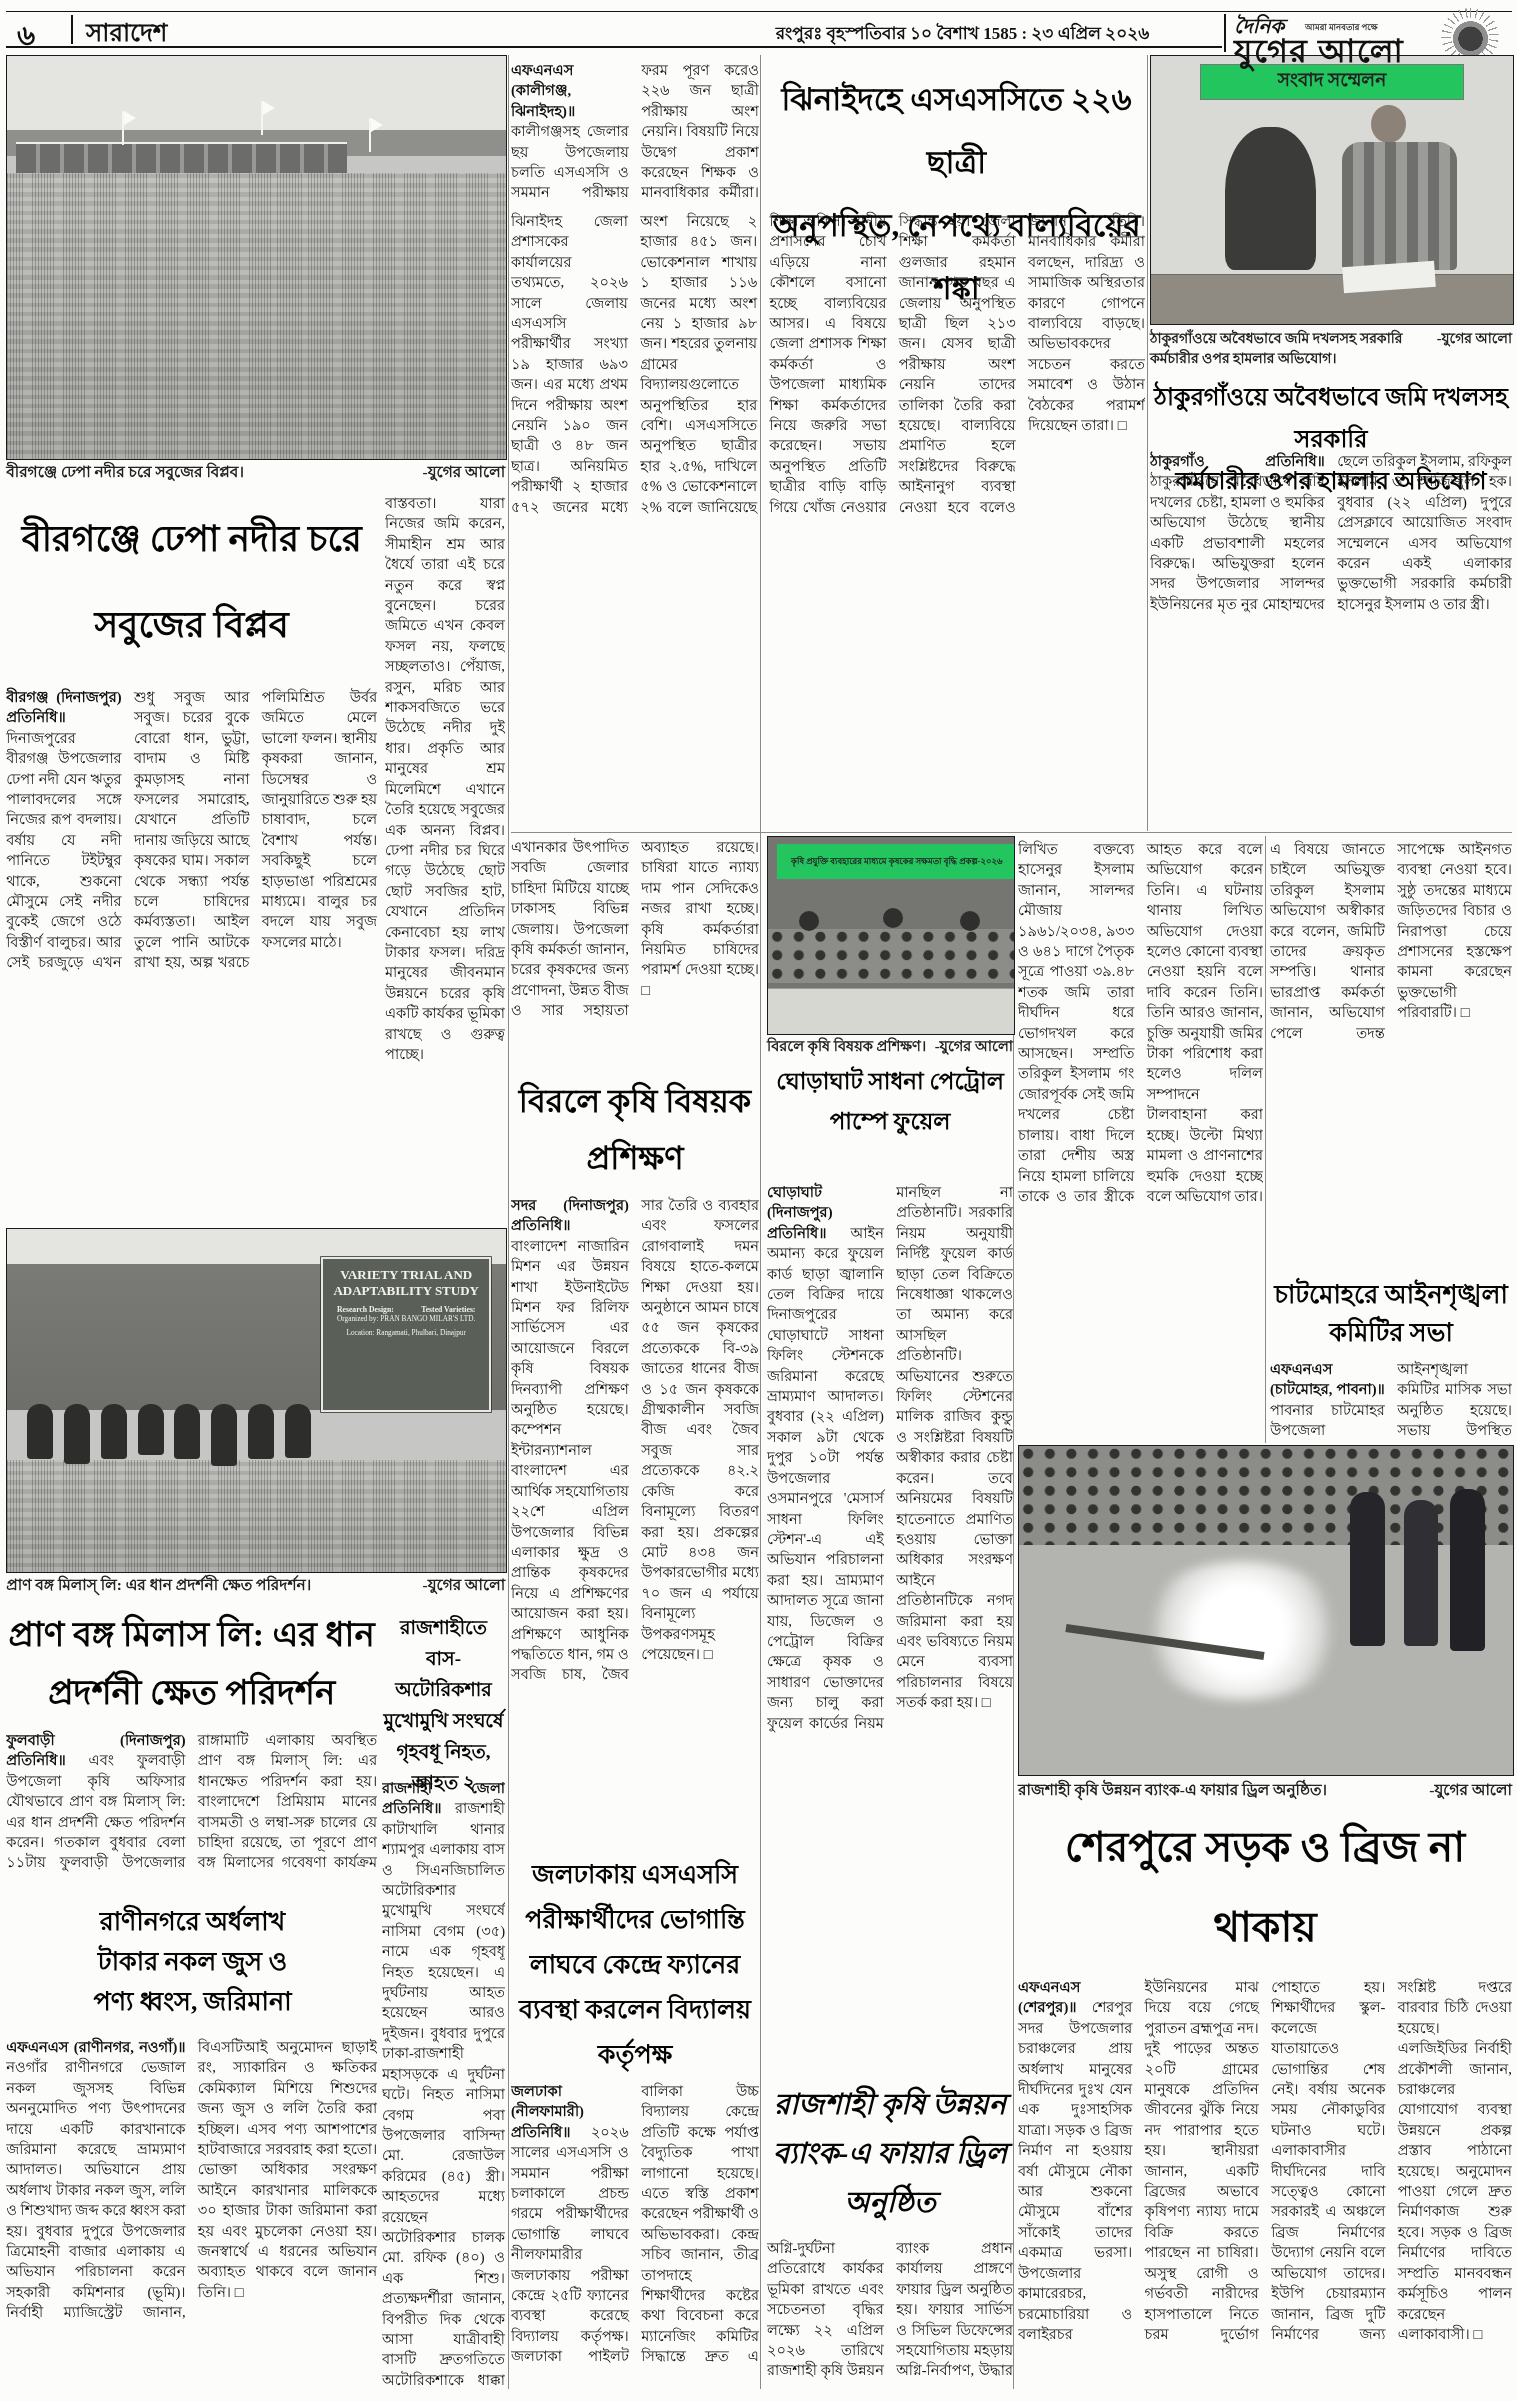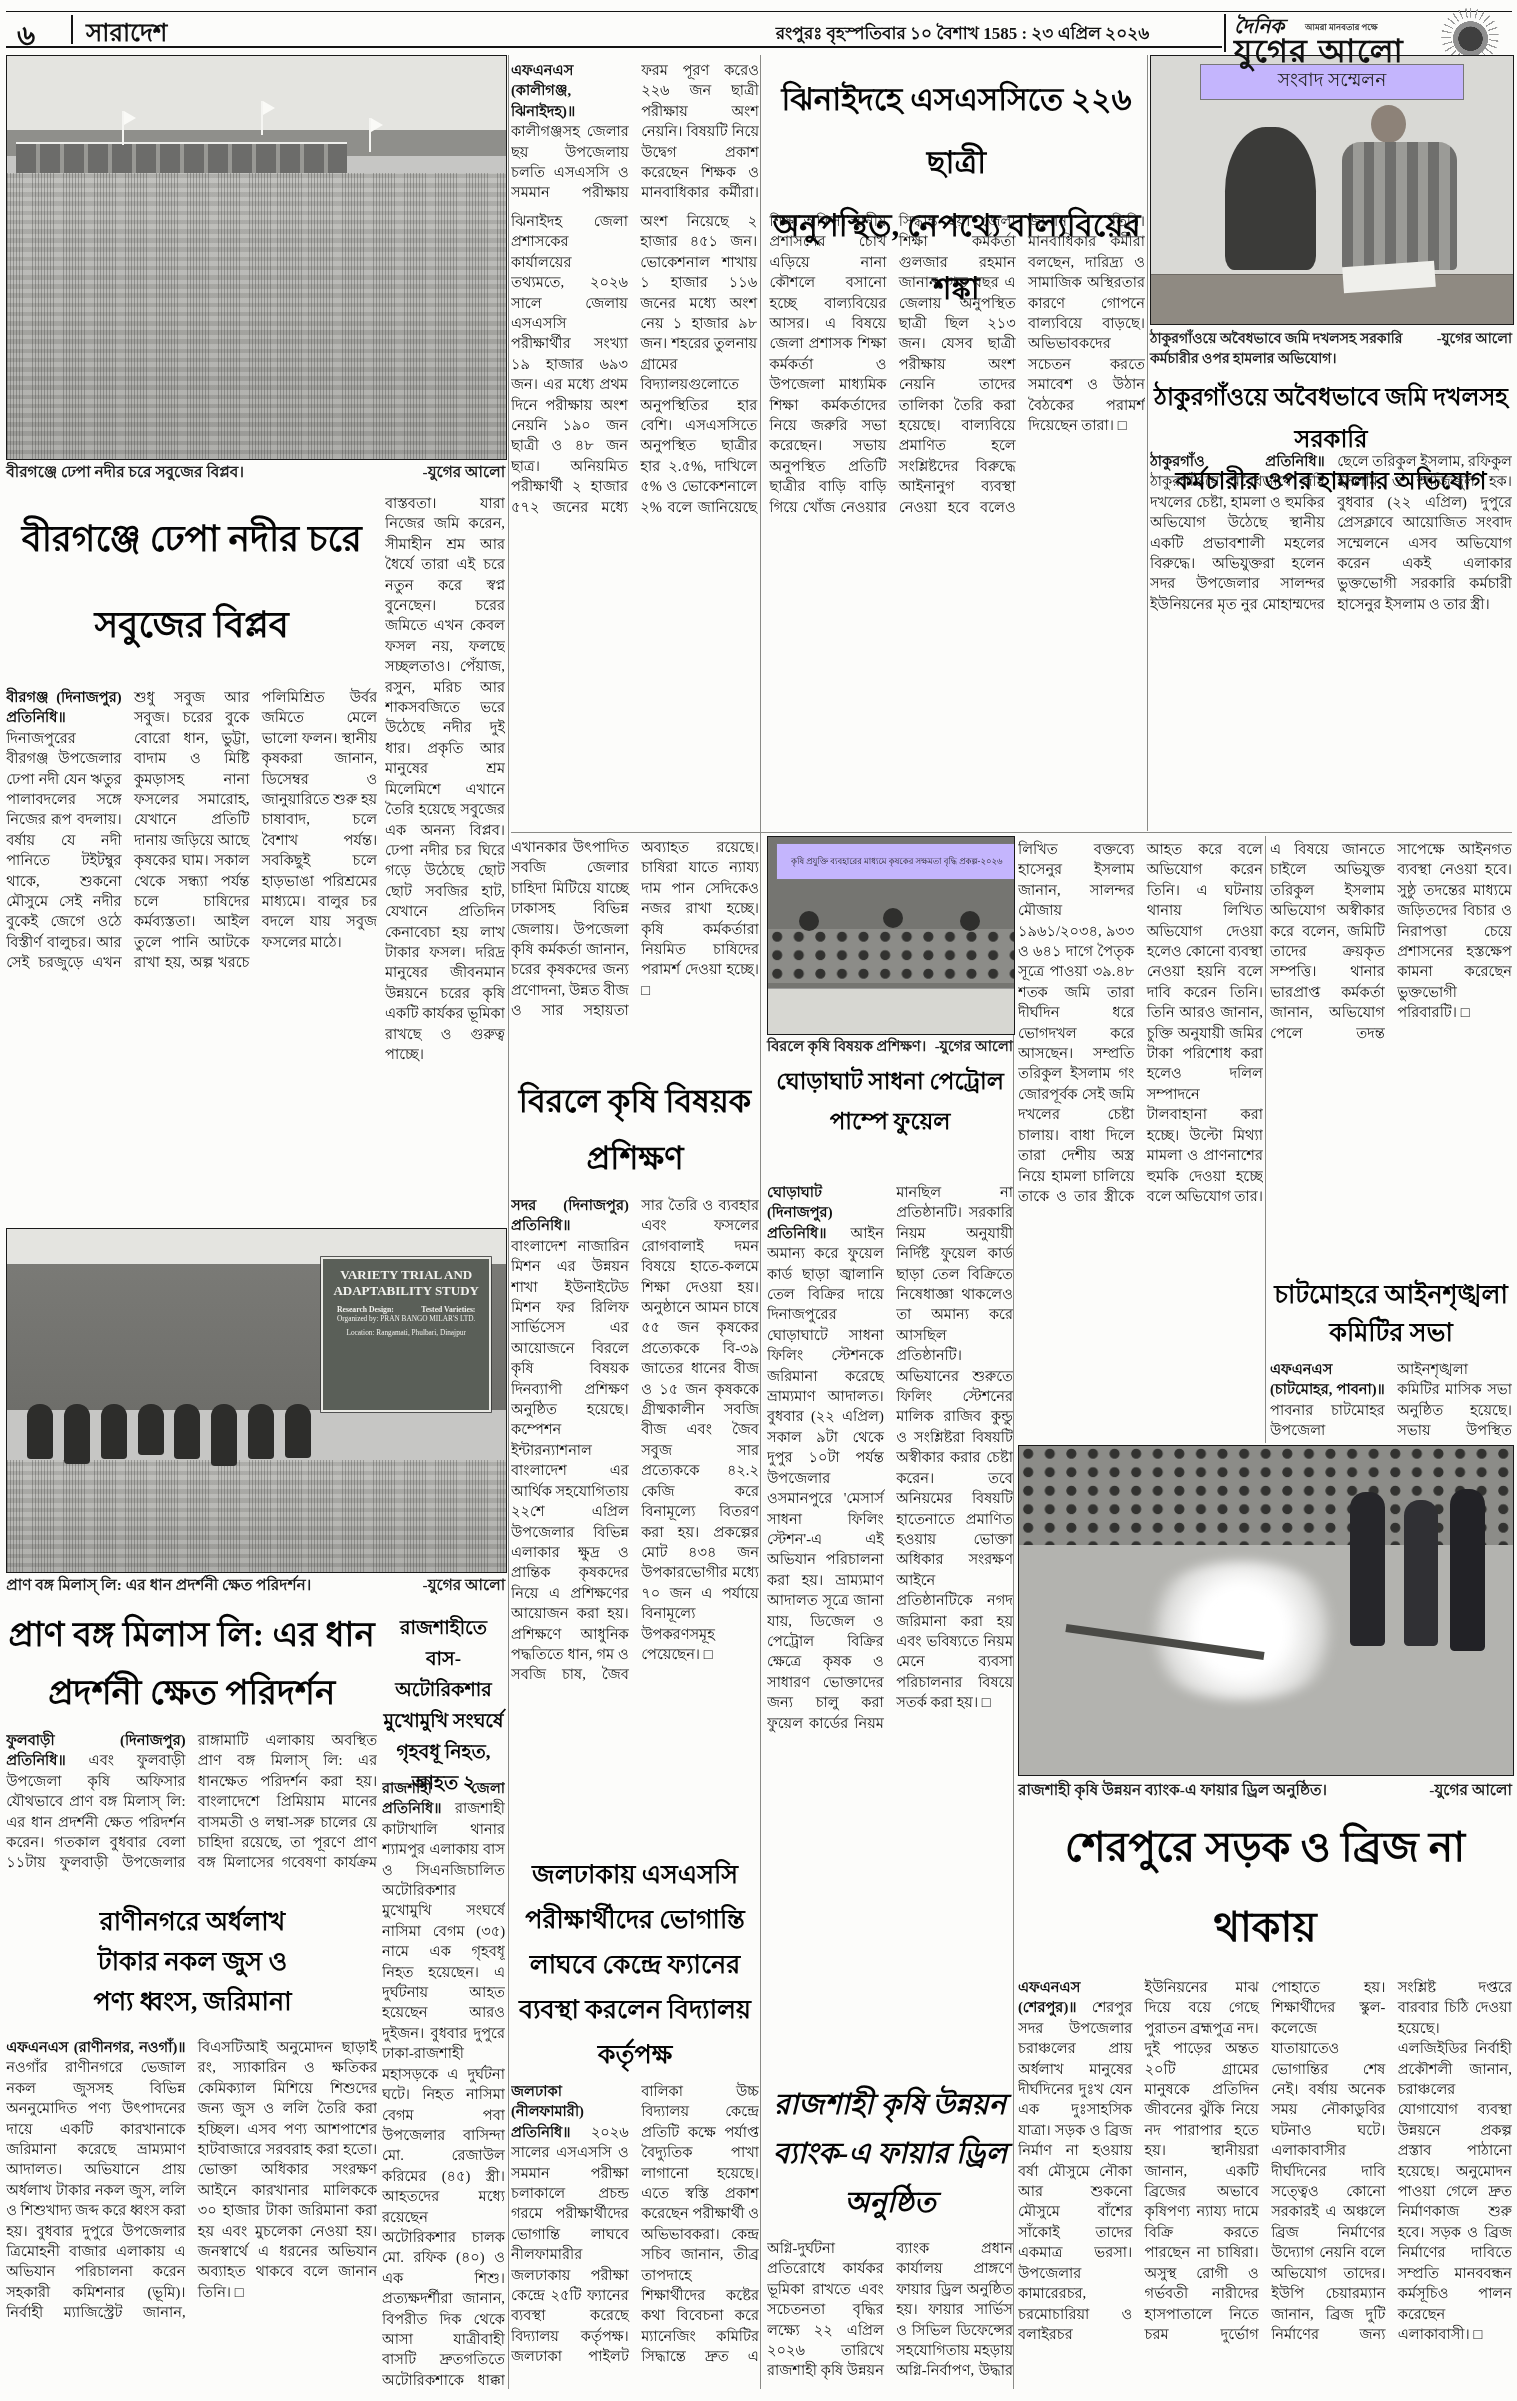--- a/index.html
+++ b/index.html
@@ -42,22 +42,22 @@
   .bridge{position:absolute;background:repeating-linear-gradient(90deg,#6c6c6a 0 20px,#989894 20px 24px);
           border-top:2.3px solid #efefec;border-bottom:1.5px solid #555;}
   .fieldtex{position:absolute;left:0;right:0;bottom:0;
       background:
         repeating-linear-gradient(90deg, rgba(40,40,38,.28) 0 0.8px, transparent 0.8px 3.1px),
         repeating-linear-gradient(0deg, rgba(255,255,255,.12) 0 4.6px, rgba(0,0,0,.06) 4.6px 9.2px),
         linear-gradient(#b9b9b5,#a3a39f);}
   .flag{position:absolute;width:1.5px;height:34px;background:#f5f5f2;}
   .flag:before{content:"";position:absolute;left:1.5px;top:0;border-top:7px solid transparent;
       border-bottom:7px solid transparent;border-left:12.3px solid #fafaf7;}
-  .banner{position:absolute;background:#c4b5fd;border:0.8px solid #777;color:#222;
-          font-weight:400;display:flex;align-items:center;justify-content:center;}
+  .banner{position:absolute;background:#22c55e;border:0.8px solid #777;color:#222;
+          font-weight:700;display:flex;align-items:center;justify-content:center;}
   .figure{position:absolute;background:#343434;border-radius:45% 45% 10% 10%;}
   .head{position:absolute;border-radius:50%;background:#8d8278;}
   .plaid{background:repeating-linear-gradient(90deg,#6f6f6d 0 10.8px,#9b9b97 10.8px 21.6px),
                    repeating-linear-gradient(0deg, rgba(255,255,255,.25) 0 7.7px, rgba(0,0,0,.2) 7.7px 15.4px);}
   .table-strip{position:absolute;left:0;right:0;bottom:0;background:#8f8a82;border-top:1.5px solid #6e6a64;}
   .crowd{position:absolute;background:
      radial-gradient(circle at 9.2px 7.7px, #323230 0 4.6px, transparent 5.4px),#8c8c88;
      background-size:21.6px 18.5px;}
   .smoke{position:absolute;border-radius:50%;filter:blur(5.4px);
      background:radial-gradient(circle,#ffffff 0 35%, rgba(255,255,255,.55) 60%, rgba(255,255,255,0) 72%);}

